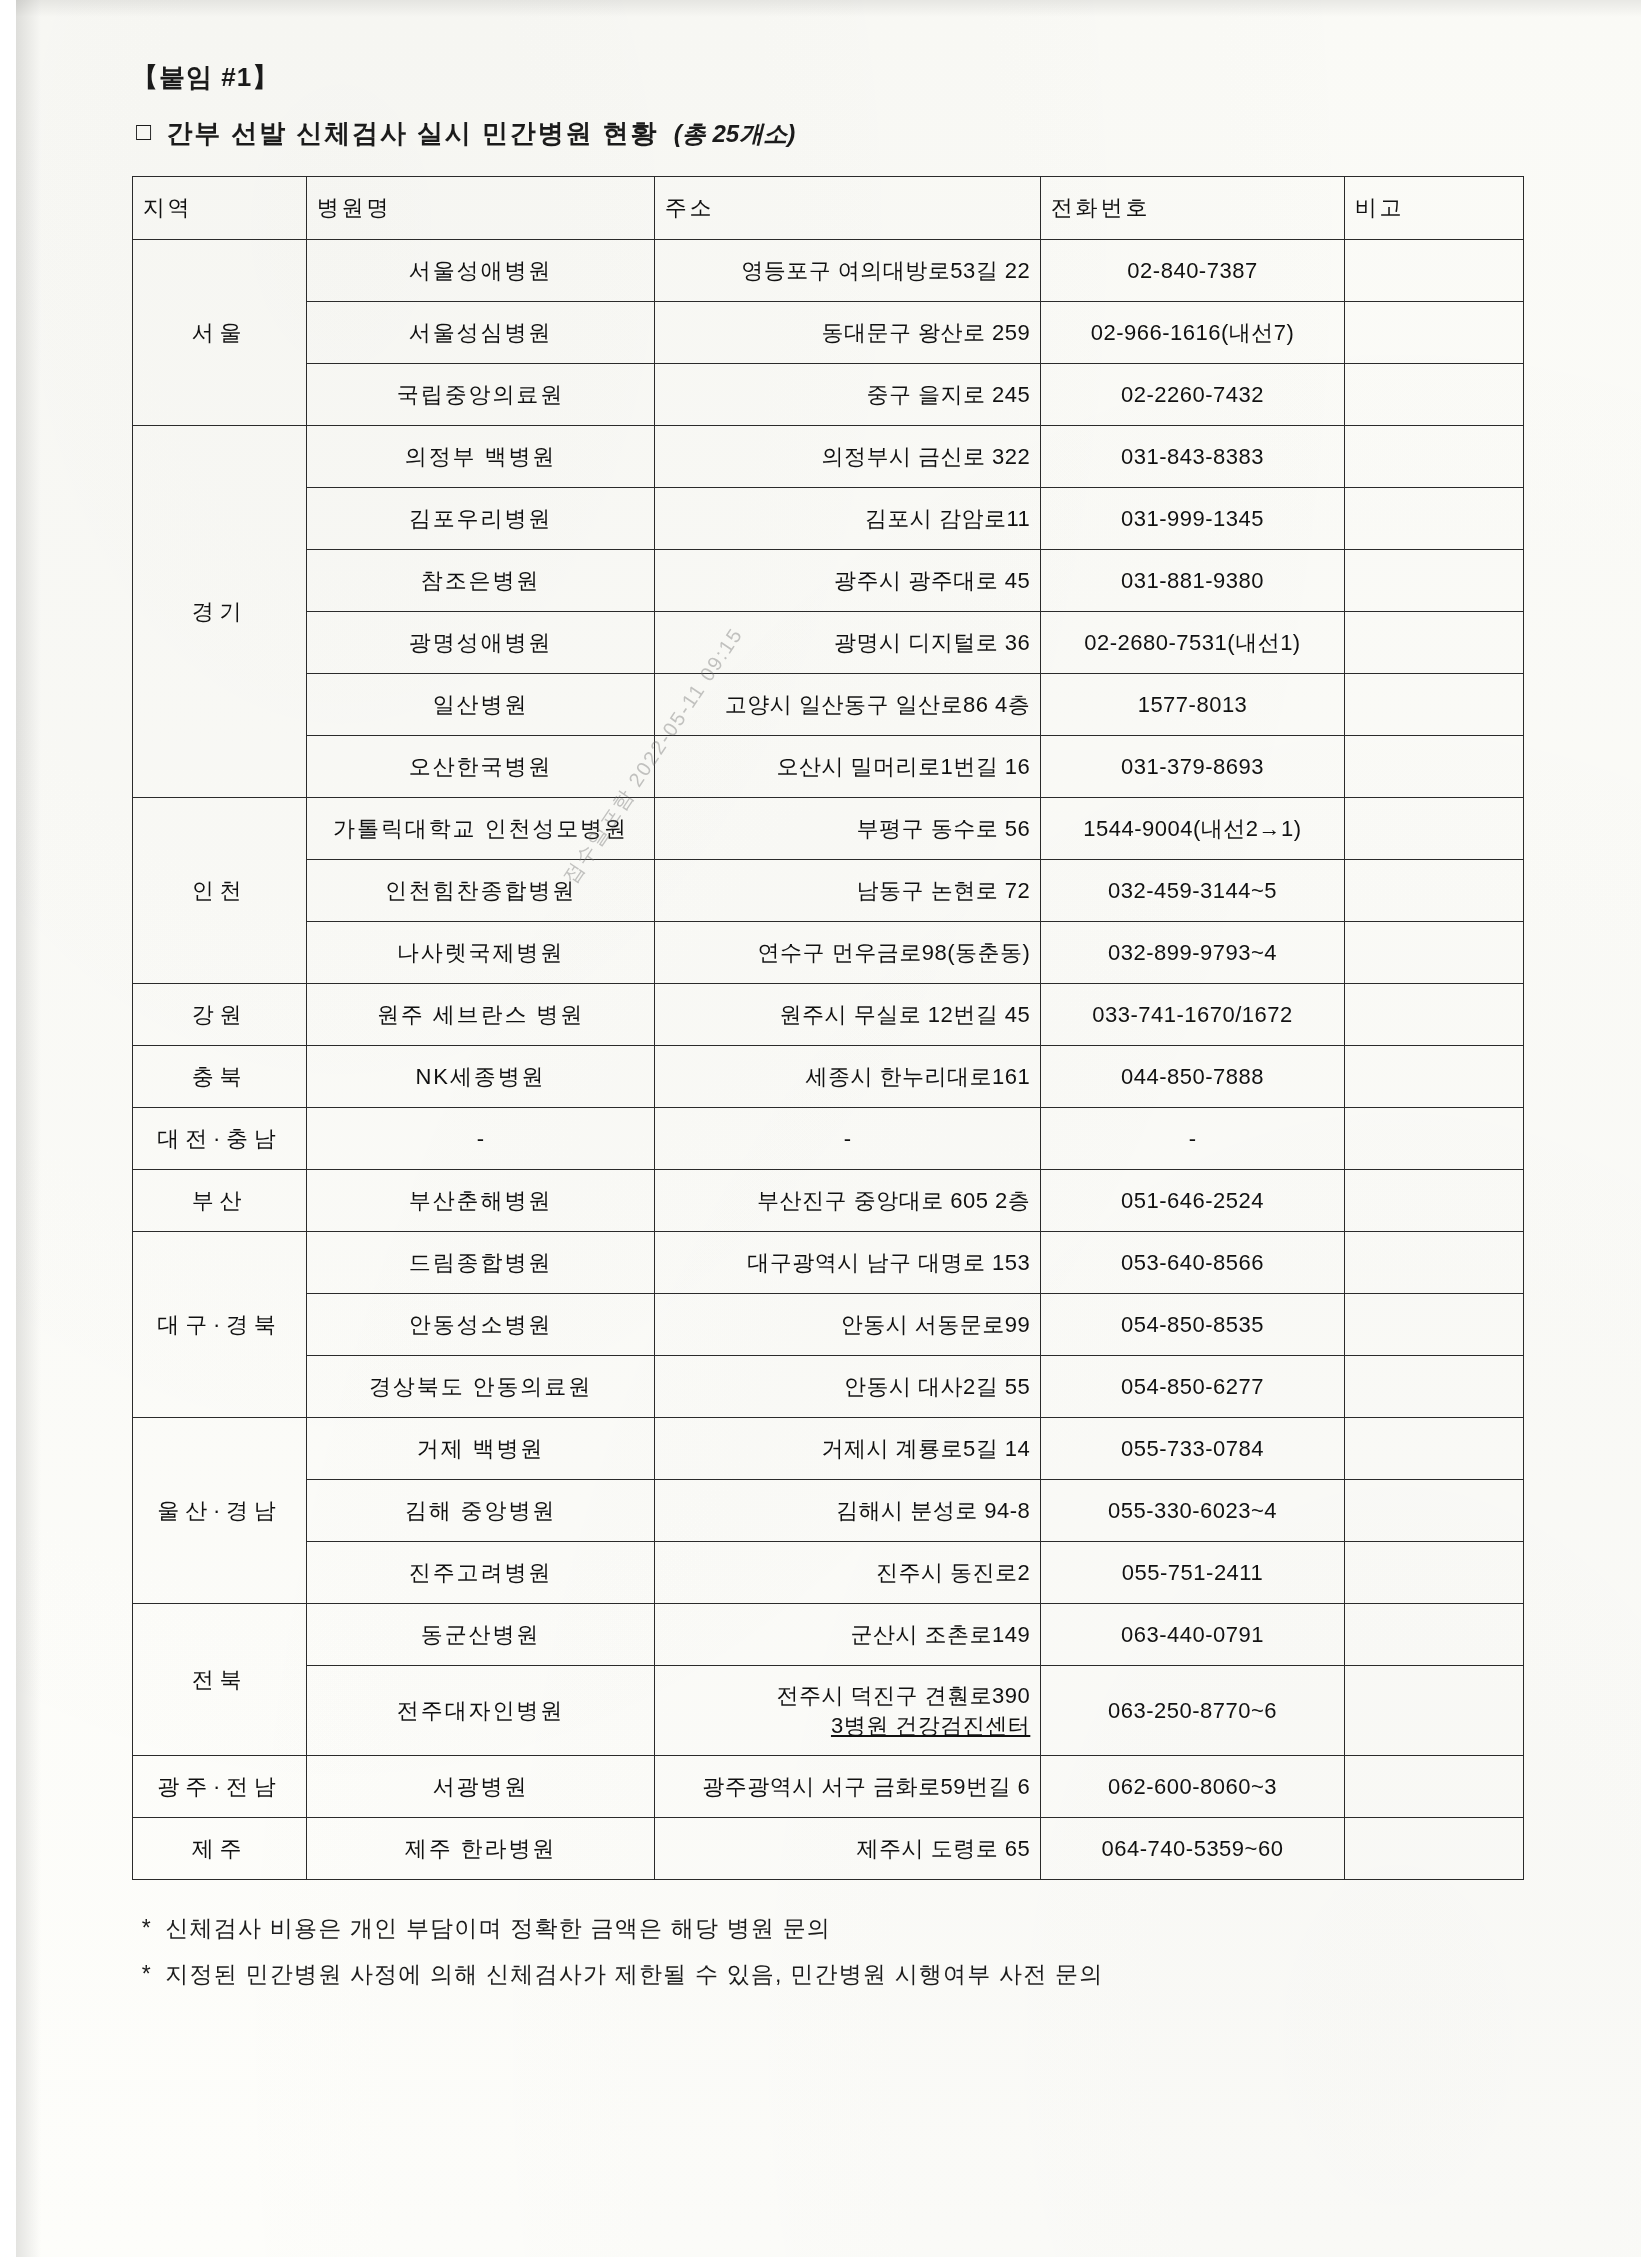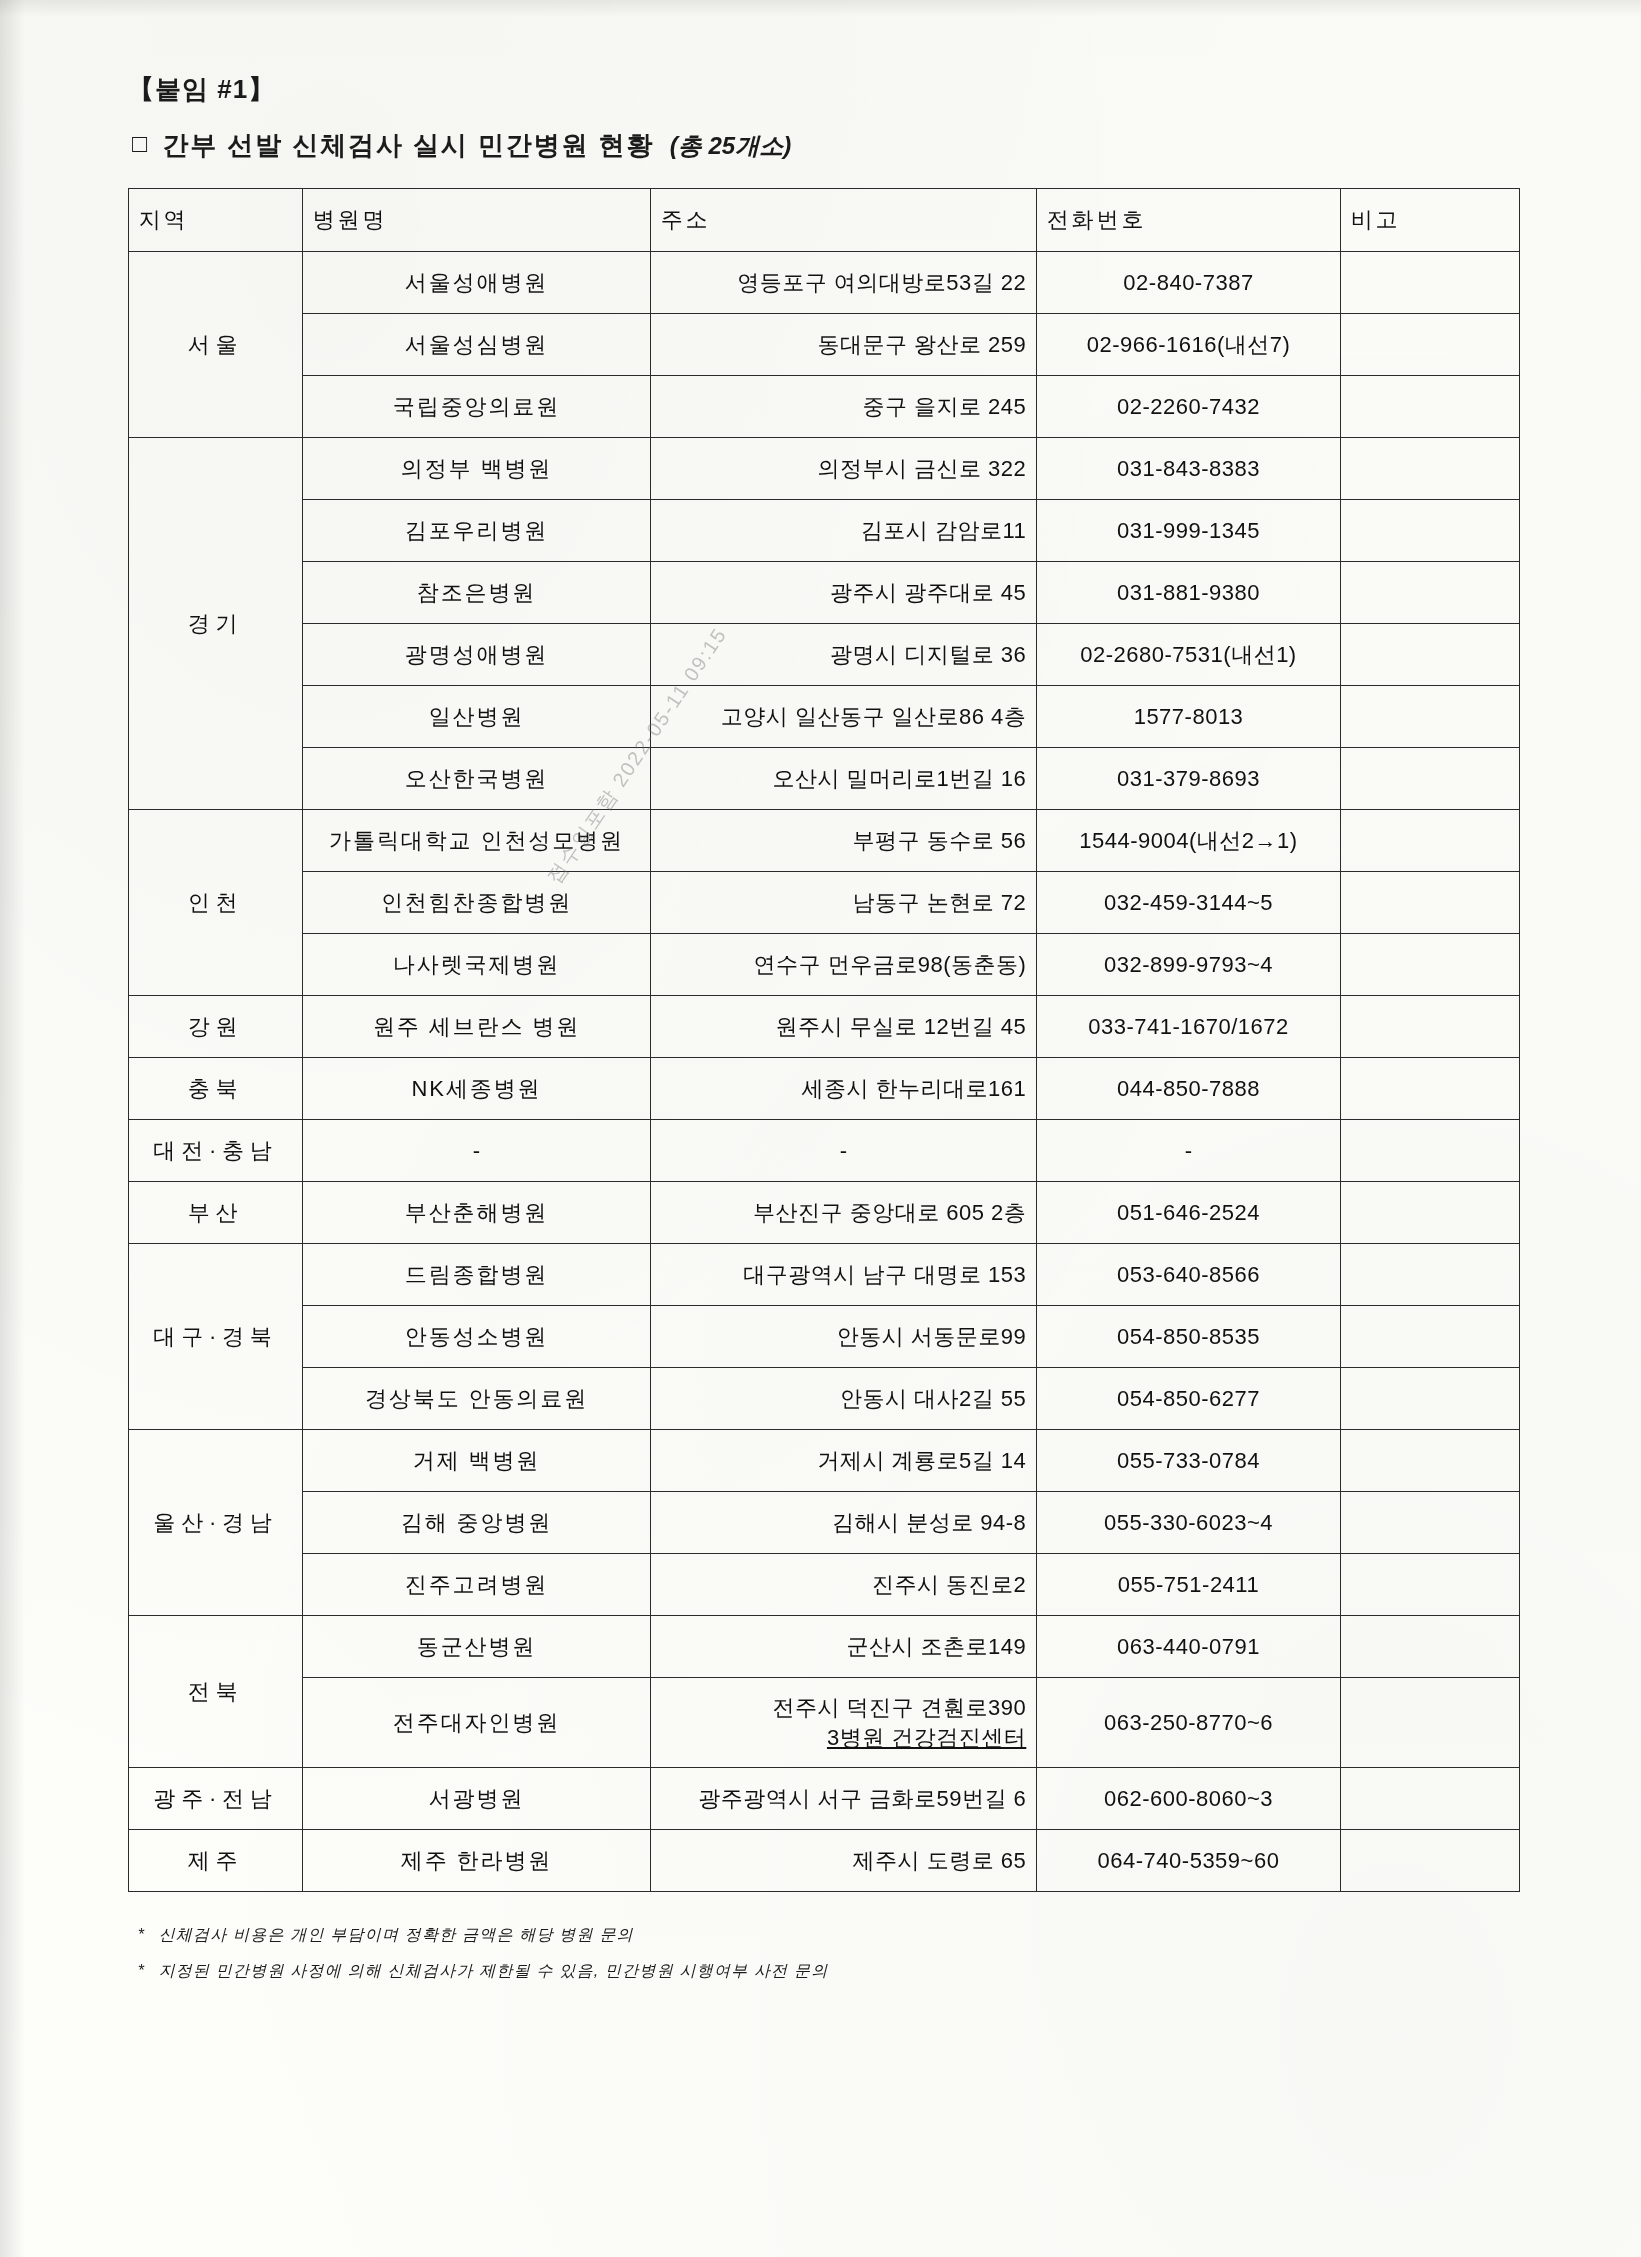--- a/index.html
+++ b/index.html
@@ -12,21 +12,22 @@
     height: 2257px;
     font-family: "Liberation Sans", sans-serif;
     color: #1b1b1b;
     position: relative;
     overflow: hidden;
   }
   .page {
     position: absolute;
     inset: 0;
     background: #fdba74;
-    padding: 12px;
+    padding: 0;
+    margin-left: 16px;
   }
   
   .page::before {
     content: "";
     position: absolute;
     inset: 0;
     background:
       radial-gradient(ellipse at 20% 10%, rgba(0,0,0,0.018), rgba(0,0,0,0) 60%),
       radial-gradient(ellipse at 85% 90%, rgba(0,0,0,0.02), rgba(0,0,0,0) 65%),
       linear-gradient(180deg, rgba(250,250,246,1), rgba(253,253,250,1));
@@ -114,25 +115,24 @@
   }
   td.note { text-align: center; }
   td.dash { text-align: center; }
 
   tr.tall td { height: 89px; }
 
   .footnotes {
     margin: 33px 0 0 9.7px;
   }
   .footnote {
-    font-size: 16px;
+    font-size: 23px;
     letter-spacing: 1.2px;
     margin-bottom: 15.4px;
     white-space: nowrap;
-    font-style: italic;
   }
   .footnote .star {
     margin-right: 13.5px;
   }
 
   
   .scan-stamp {
     position: absolute;
     left: 541px;
     top: 874px;

